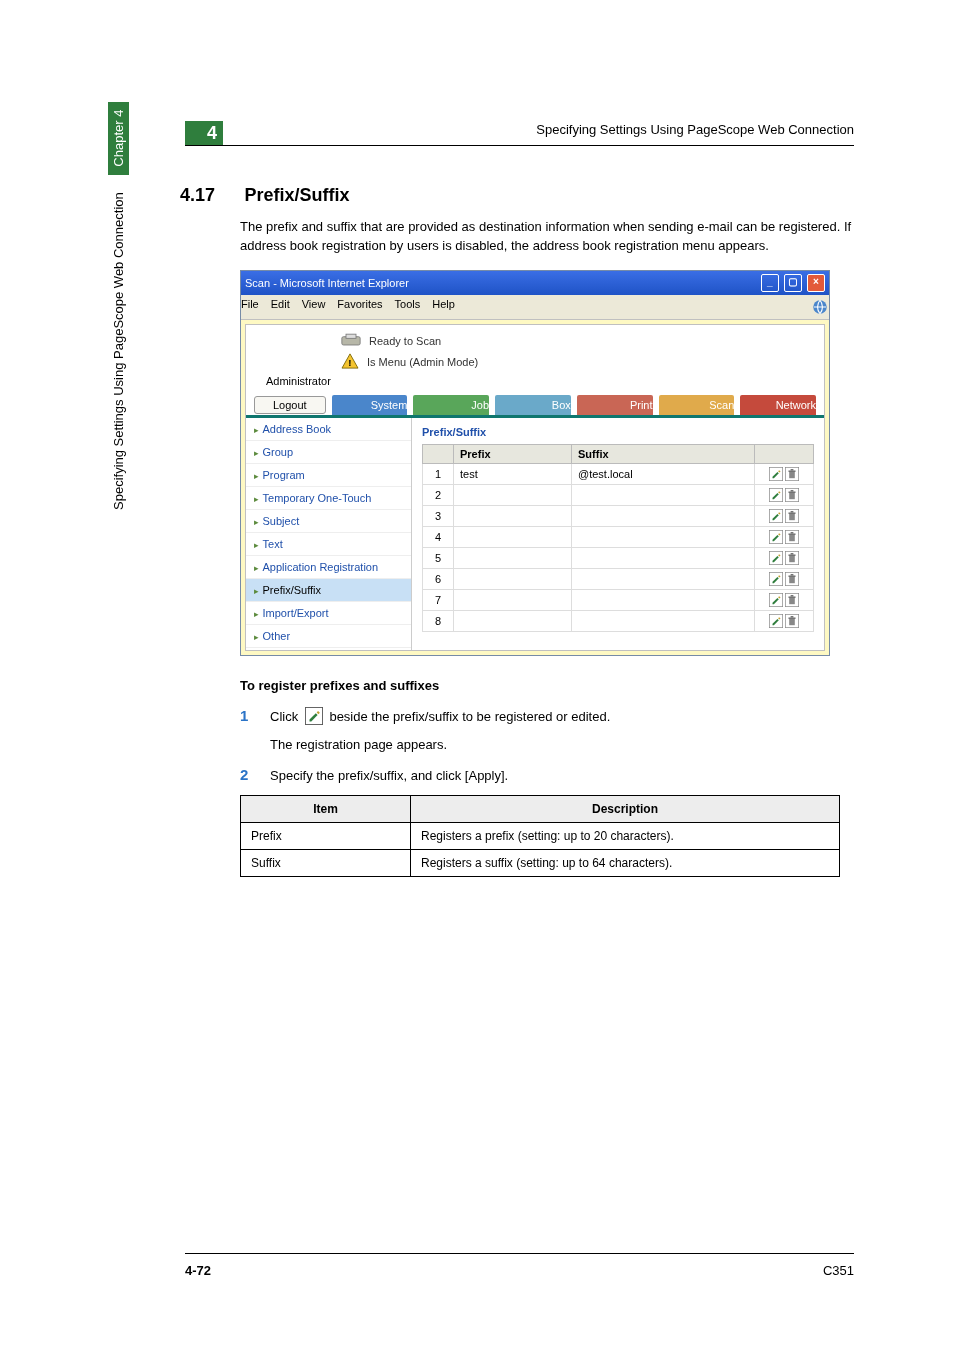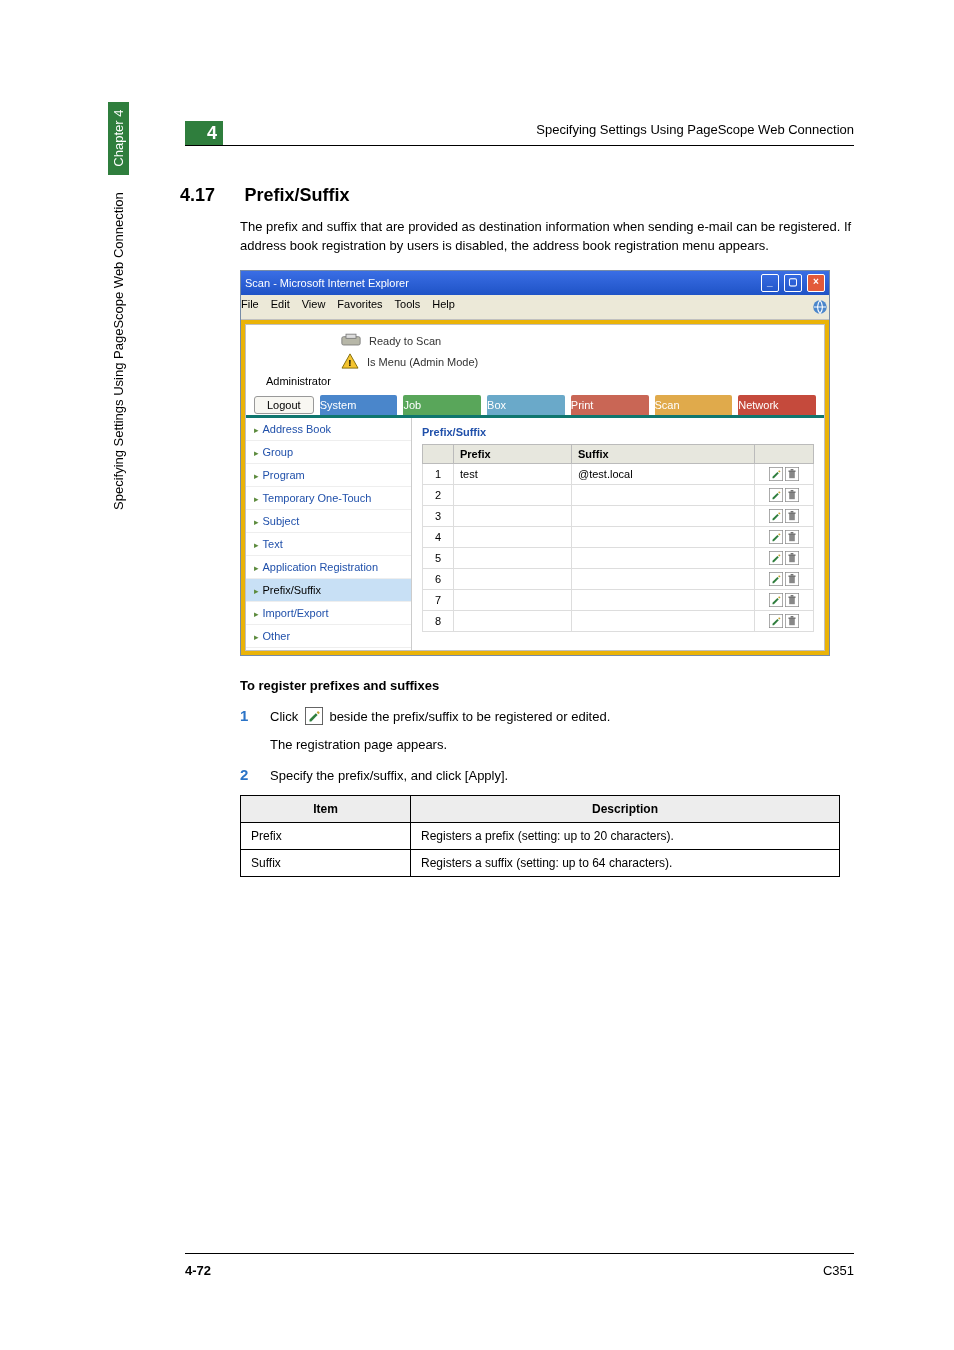--- a/index.html
+++ b/index.html
@@ -101,21 +101,21 @@
     width:18px;
     height:18px;
     vertical-align:-4px;
     margin:0 3px;
   }
   
   .shot {
     margin-left: 60px;
     width: 588px;
     border: 1px solid #768ba7;
-    background: #eab308;
+    background: #fef9c3;
     font-family: Tahoma, Arial, sans-serif;
     font-size: 11px;
     margin-bottom: 20px;
   }
   .shot-titlebar {
     background: linear-gradient(#3a6ee5,#1f53c6);
     color:#fff;
     display:flex;
     align-items:center;
     justify-content:space-between;
@@ -169,27 +169,27 @@
   .shot-tabs-row{
     display:flex;
     align-items:center;
     gap:6px;
     padding:0 8px;
   }
   .btn-logout{
     background:#f8f7f2;
     border:1px solid #999;
     border-radius:3px;
-    padding:2px 12px;
+    padding:2px 18px;
     font-size:11px;
   }
   .tab{
     flex:1;
     max-width:78px;
-    text-align:left;
+    text-align:right;
     padding:4px 0;
     font-size:11px;
     color:#fff;
     border-radius:2px 2px 0 0;
   }
   .tab-system{background:#4a86cb;}
   .tab-job{background:#59a65a;}
   .tab-box{background:#6aa9c9;}
   .tab-print{background:#c96655;}
   .tab-scan{background:#e0aa4b;}

